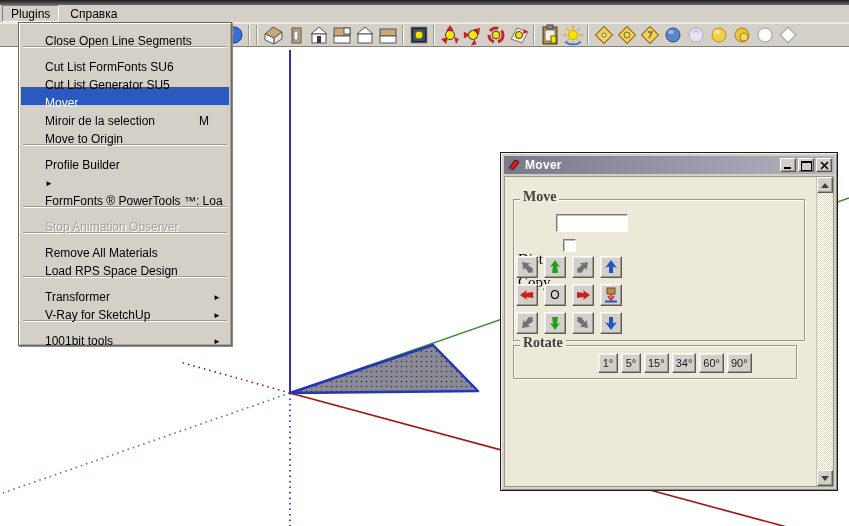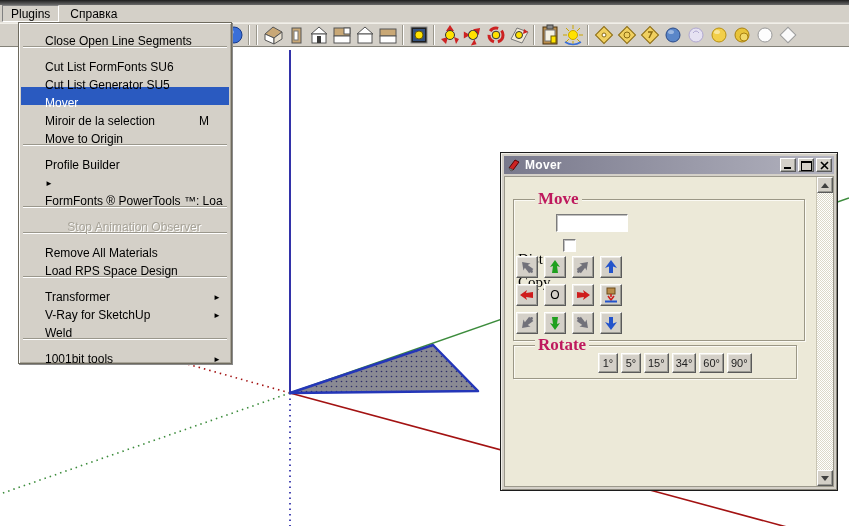--- a/index.html
+++ b/index.html
@@ -31,21 +31,21 @@
   
   .menu { position:absolute; left:18px; top:22px; width:214px; z-index:10;
     background:#d4d0c8; border:1px solid #6e6a5e; padding:2px;
     box-shadow:inset 1px 1px 0 #ffffff, inset -1px -1px 0 #a9a599, 1px 1px 0 #8a8a8a;
     font-size:12px; color:#000; }
   .mi { height:18px; display:flex; align-items:center; padding:14px 6px 0 24px; white-space:nowrap; }
   .mi .milbl { flex:1 1 auto; overflow:hidden; }
   .mi .msc { margin-right:14px; }
   .mi .arr { font-size:8px; margin-right:2px; }
   .mi.hl { background:#2a5ac0; color:#fff; }
-  .mi.dis { color:#a7a398; text-shadow:1px 1px 0 #ffffff;text-align:center; }
+  .mi.dis { color:#a7a398; text-shadow:1px 1px 0 #ffffff; }
   .msep { height:0; border-top:1px solid #9a978c; border-bottom:1px solid #ffffff; margin:3px 2px; }
 
   
   #vp { position:absolute; left:0; top:0; z-index:1; }
 
   
   .dlg { position:absolute; left:500px; top:152px; width:338px; height:339px; z-index:5;
     background:#d4d0c8; border:1px solid #1c1c1c;
     box-shadow:inset 1px 1px 0 #f0eee8, inset -1px -1px 0 #8a877c; padding:3px; }
   .dlg-title { height:18px; display:flex; align-items:center; padding:0 2px 0 3px;
@@ -71,21 +71,21 @@
     border:1px solid; border-color:#fff #5a5a5a #5a5a5a #fff;
     box-shadow:inset -1px -1px 0 #9a9a93; display:flex; align-items:center; justify-content:center; }
   .sbtn.up { top:0; } .sbtn.down { bottom:0; }
   .tri-up { width:0; height:0; border-left:4px solid transparent; border-right:4px solid transparent; border-bottom:5px solid #404040; }
   .tri-down { width:0; height:0; border-left:4px solid transparent; border-right:4px solid transparent; border-top:5px solid #404040; }
 
   
   .group { position:absolute; border:1px solid #9b9786;
     box-shadow:inset 1px 1px 0 #fbfaf4, 1px 1px 0 #fbfaf4; }
   .legend { position:absolute; top:-11px; left:6px; background:#ece9d8; padding:0 3px;
-    font-family:"Liberation Serif", serif; font-weight:bold; font-size:17px; color:#be185d;margin-left:15px; }
+    font-family:"Liberation Serif", serif; font-weight:bold; font-size:14px; color:#404040; }
   .g-move { left:8px; top:22px; width:292px; height:142px; }
   .g-rot  { left:8px; top:168px; width:284px; height:34px; }
 
   .flabel { position:absolute; font-family:"Liberation Serif", serif; font-size:15px; color:#000;margin-top:36px; }
   .dist-input { position:absolute; left:42px; top:14px; width:72px; height:18px;
     background:#fff; border:1px solid; border-color:#7b7b7b #fff #fff #7b7b7b;
     box-shadow:inset 1px 1px 0 #c0c0c0; font-size:12px; padding:0 3px; outline:none; }
   .chk { position:absolute; left:49px; top:39px; width:13px; height:13px; background:#fff;
     border:1px solid; border-color:#7b7b7b #fff #fff #7b7b7b; box-shadow:inset 1px 1px 0 #c0c0c0; }
 
@@ -351,23 +351,20 @@
       </div>
     <div class="msep"></div>
     <div class="mi">
         <span class="milbl">Transformer</span>
         <span class="arr">►</span>
       </div>
     <div class="mi">
         <span class="milbl">V-Ray for SketchUp</span>
         <span class="arr">►</span>
       </div>
-    <div class="mi">
-        <span class="milbl">Weld</span>
-      </div>
     <div class="msep"></div>
     <div class="mi">
         <span class="milbl">1001bit tools</span>
         <span class="arr">►</span>
       </div>
   </div>
 
   <div class="dlg">
     <div class="dlg-title">
       <svg width="14" height="14">

